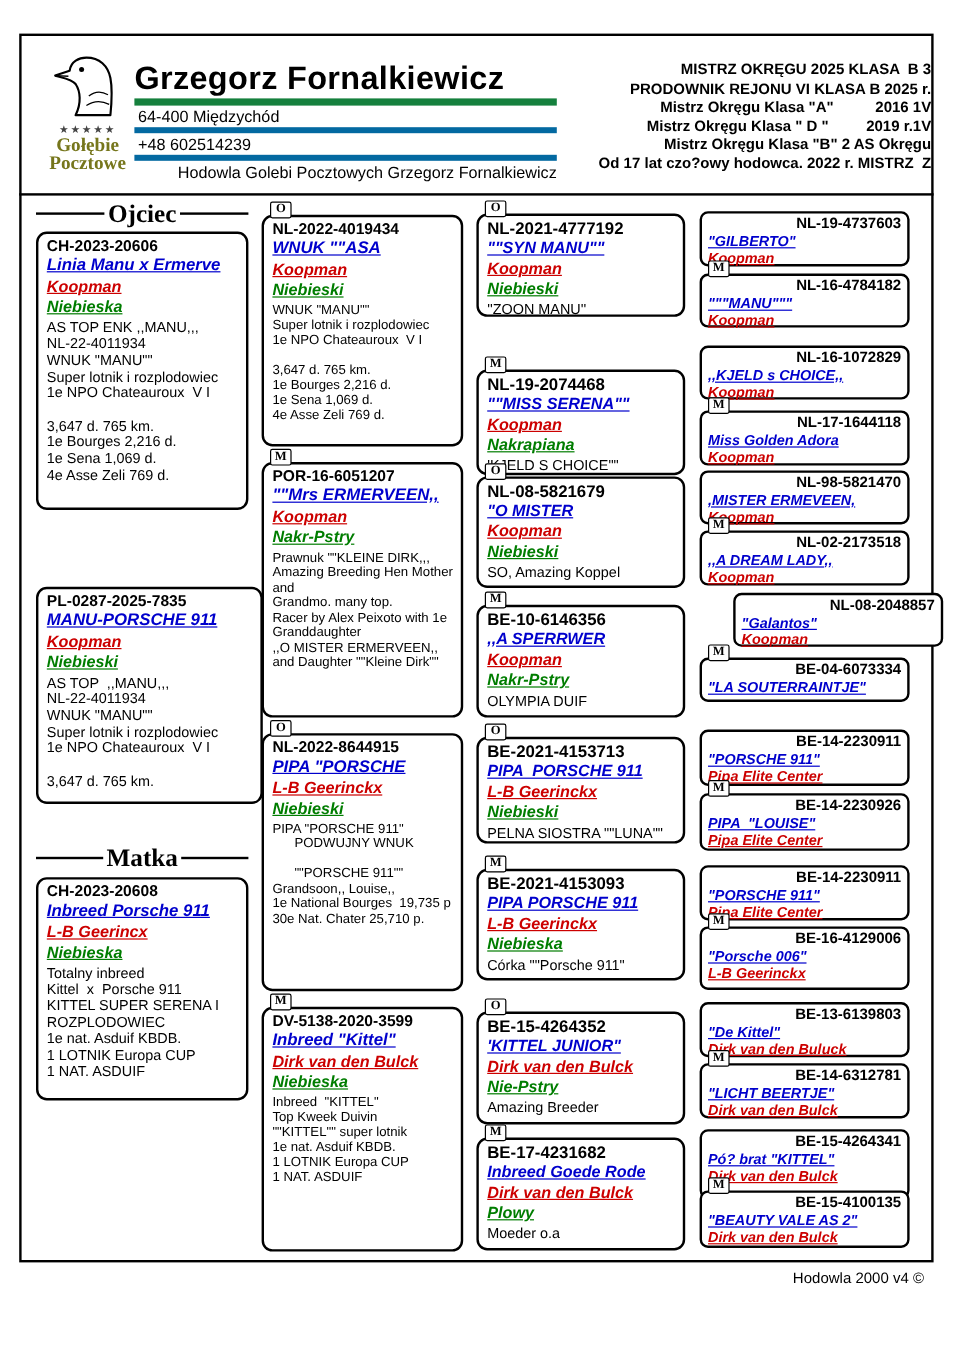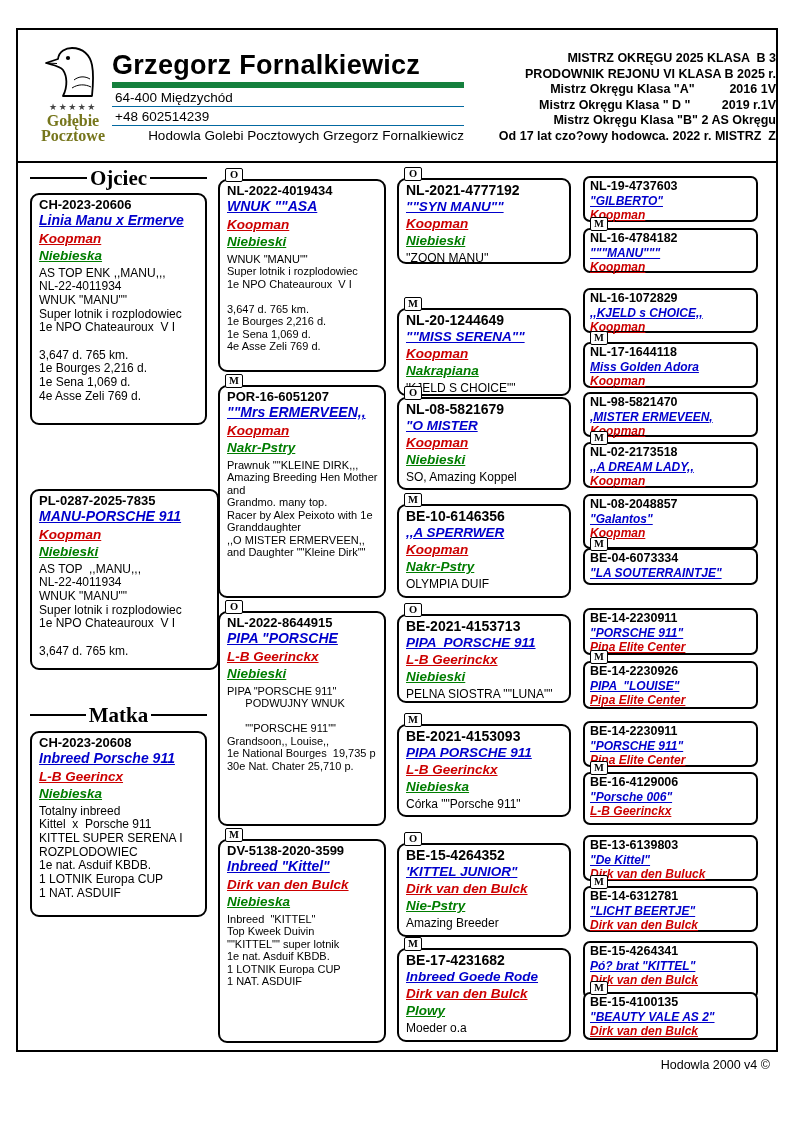--- a/index.html
+++ b/index.html
@@ -12,21 +12,21 @@
   .frame { position:absolute; left:16px; top:28px; width:762px; height:1024px; border:2px solid #000; }
   .hdr-divider { position:absolute; left:16px; top:161px; width:762px; height:2px; background:#000; }
 
   
   .logo { position:absolute; left:34px; top:46px; width:78px; text-align:center; }
   .logo .stars { font-size:9px; letter-spacing:1.5px; color:#444; line-height:11px; }
   .logo .brand { font-family:"Liberation Serif",serif; font-weight:bold; font-size:16px;
                  line-height:15px; color:var(--logo-olive); }
   .owner { position:absolute; left:112px; top:50px; width:352px; }
   .owner-name { font-size:27px; font-weight:bold; border-bottom:6px solid #15803d; padding-bottom:1px; letter-spacing:.3px; }
-  .owner-row { font-size:13.5px; padding:2px 0 1px 3px; border-bottom:1px solid #0369a1; }
+  .owner-row { font-size:13.5px; padding:2px 0 1px 3px; border-bottom:5px solid #0369a1; }
   .owner-row.last { border-bottom:none;text-align:right; }
   .achievements { position:absolute; right:18px; top:51px; width:332px; text-align:right;
                   font-weight:bold; font-size:12.5px; line-height:15.5px; }
   .ach { white-space:pre; }
 
   
   .gen-label { position:absolute; display:flex; align-items:center; gap:3px;
                font-family:"Liberation Serif",serif; font-weight:bold; }
   .gen-label .hline { flex:1; height:2px; background:#000; }
   .gen-label.big { font-size:21px; }
@@ -43,21 +43,21 @@
   .breeder { font-weight:bold; font-style:italic; text-decoration:underline; color:var(--breeder-red);
              font-size:13.5px; line-height:1.26; white-space:pre; }
   .pcolor { font-weight:bold; font-style:italic; text-decoration:underline; color:var(--color-green);
             font-size:13.5px; line-height:1.26; }
   .details { margin-top:3px; }
   .dl { font-size:12px; line-height:1.14; white-space:pre-wrap; min-height:13px; }
   .g2 .dl { font-size:11px; min-height:12.5px; }
   .g3 .ring { font-size:14px; }
   .g3 .pname { font-size:13.5px; }
   .g4 { padding:1px 5px; border-radius:7px; }
-  .g4 .ring { font-size:12.5px; line-height:1.17; }
+  .g4 .ring { font-size:12.5px; line-height:1.17;text-align:right; }
   .g4 .pname { font-size:12px; line-height:1.17; }
   .g4 .breeder { font-size:12px; line-height:1.17; }
   .footer { position:absolute; right:24px; top:1058px; font-size:12.5px; }
 </style>
 </head>
 <body>
 
 <div class="page">
   <div class="frame"></div>
   <div class="hdr-divider"></div>
@@ -225,21 +225,21 @@
     <div class="ring">NL-2021-4777192</div>
     <div class="pname">""SYN MANU""</div>
     <div class="breeder">Koopman</div>
     <div class="pcolor">Niebieski</div>
     <div class="details">
         <div class="dl">''ZOON MANU''</div>
       </div>
   </div>
   <div class="pbox g3" style="left:397px;top:308px;width:174px;height:88px">
     <div class="tab">M</div>
-    <div class="ring">NL-20-1244649</div>
+    <div class="ring">NL-19-2074468</div>
     <div class="pname">""MISS SERENA""</div>
     <div class="breeder">Koopman</div>
     <div class="pcolor">Nakrapiana</div>
     <div class="details">
         <div class="dl">'KJELD S CHOICE""</div>
       </div>
   </div>
   <div class="pbox g3" style="left:397px;top:397px;width:174px;height:93px">
     <div class="tab">O</div>
     <div class="ring">NL-08-5821679</div>
@@ -327,21 +327,21 @@
     <div class="ring">NL-98-5821470</div>
     <div class="pname">,MISTER ERMEVEEN,</div>
     <div class="breeder">Koopman</div>
   </div>
   <div class="pbox g4" style="left:583px;top:442px;width:175px;height:46px">
     <div class="tab">M</div>
     <div class="ring">NL-02-2173518</div>
     <div class="pname">,,A DREAM LADY,,</div>
     <div class="breeder">Koopman</div>
   </div>
-  <div class="pbox g4" style="left:583px;top:494px;width:175px;height:55px">
+  <div class="pbox g4" style="left:611px;top:494px;width:175px;height:45px">
     <div class="ring">NL-08-2048857</div>
     <div class="pname">"Galantos"</div>
     <div class="breeder">Koopman</div>
   </div>
   <div class="pbox g4" style="left:583px;top:548px;width:175px;height:37px">
     <div class="tab">M</div>
     <div class="ring">BE-04-6073334</div>
     <div class="pname">"LA SOUTERRAINTJE"</div>
   </div>
   <div class="pbox g4" style="left:583px;top:608px;width:175px;height:47px">

